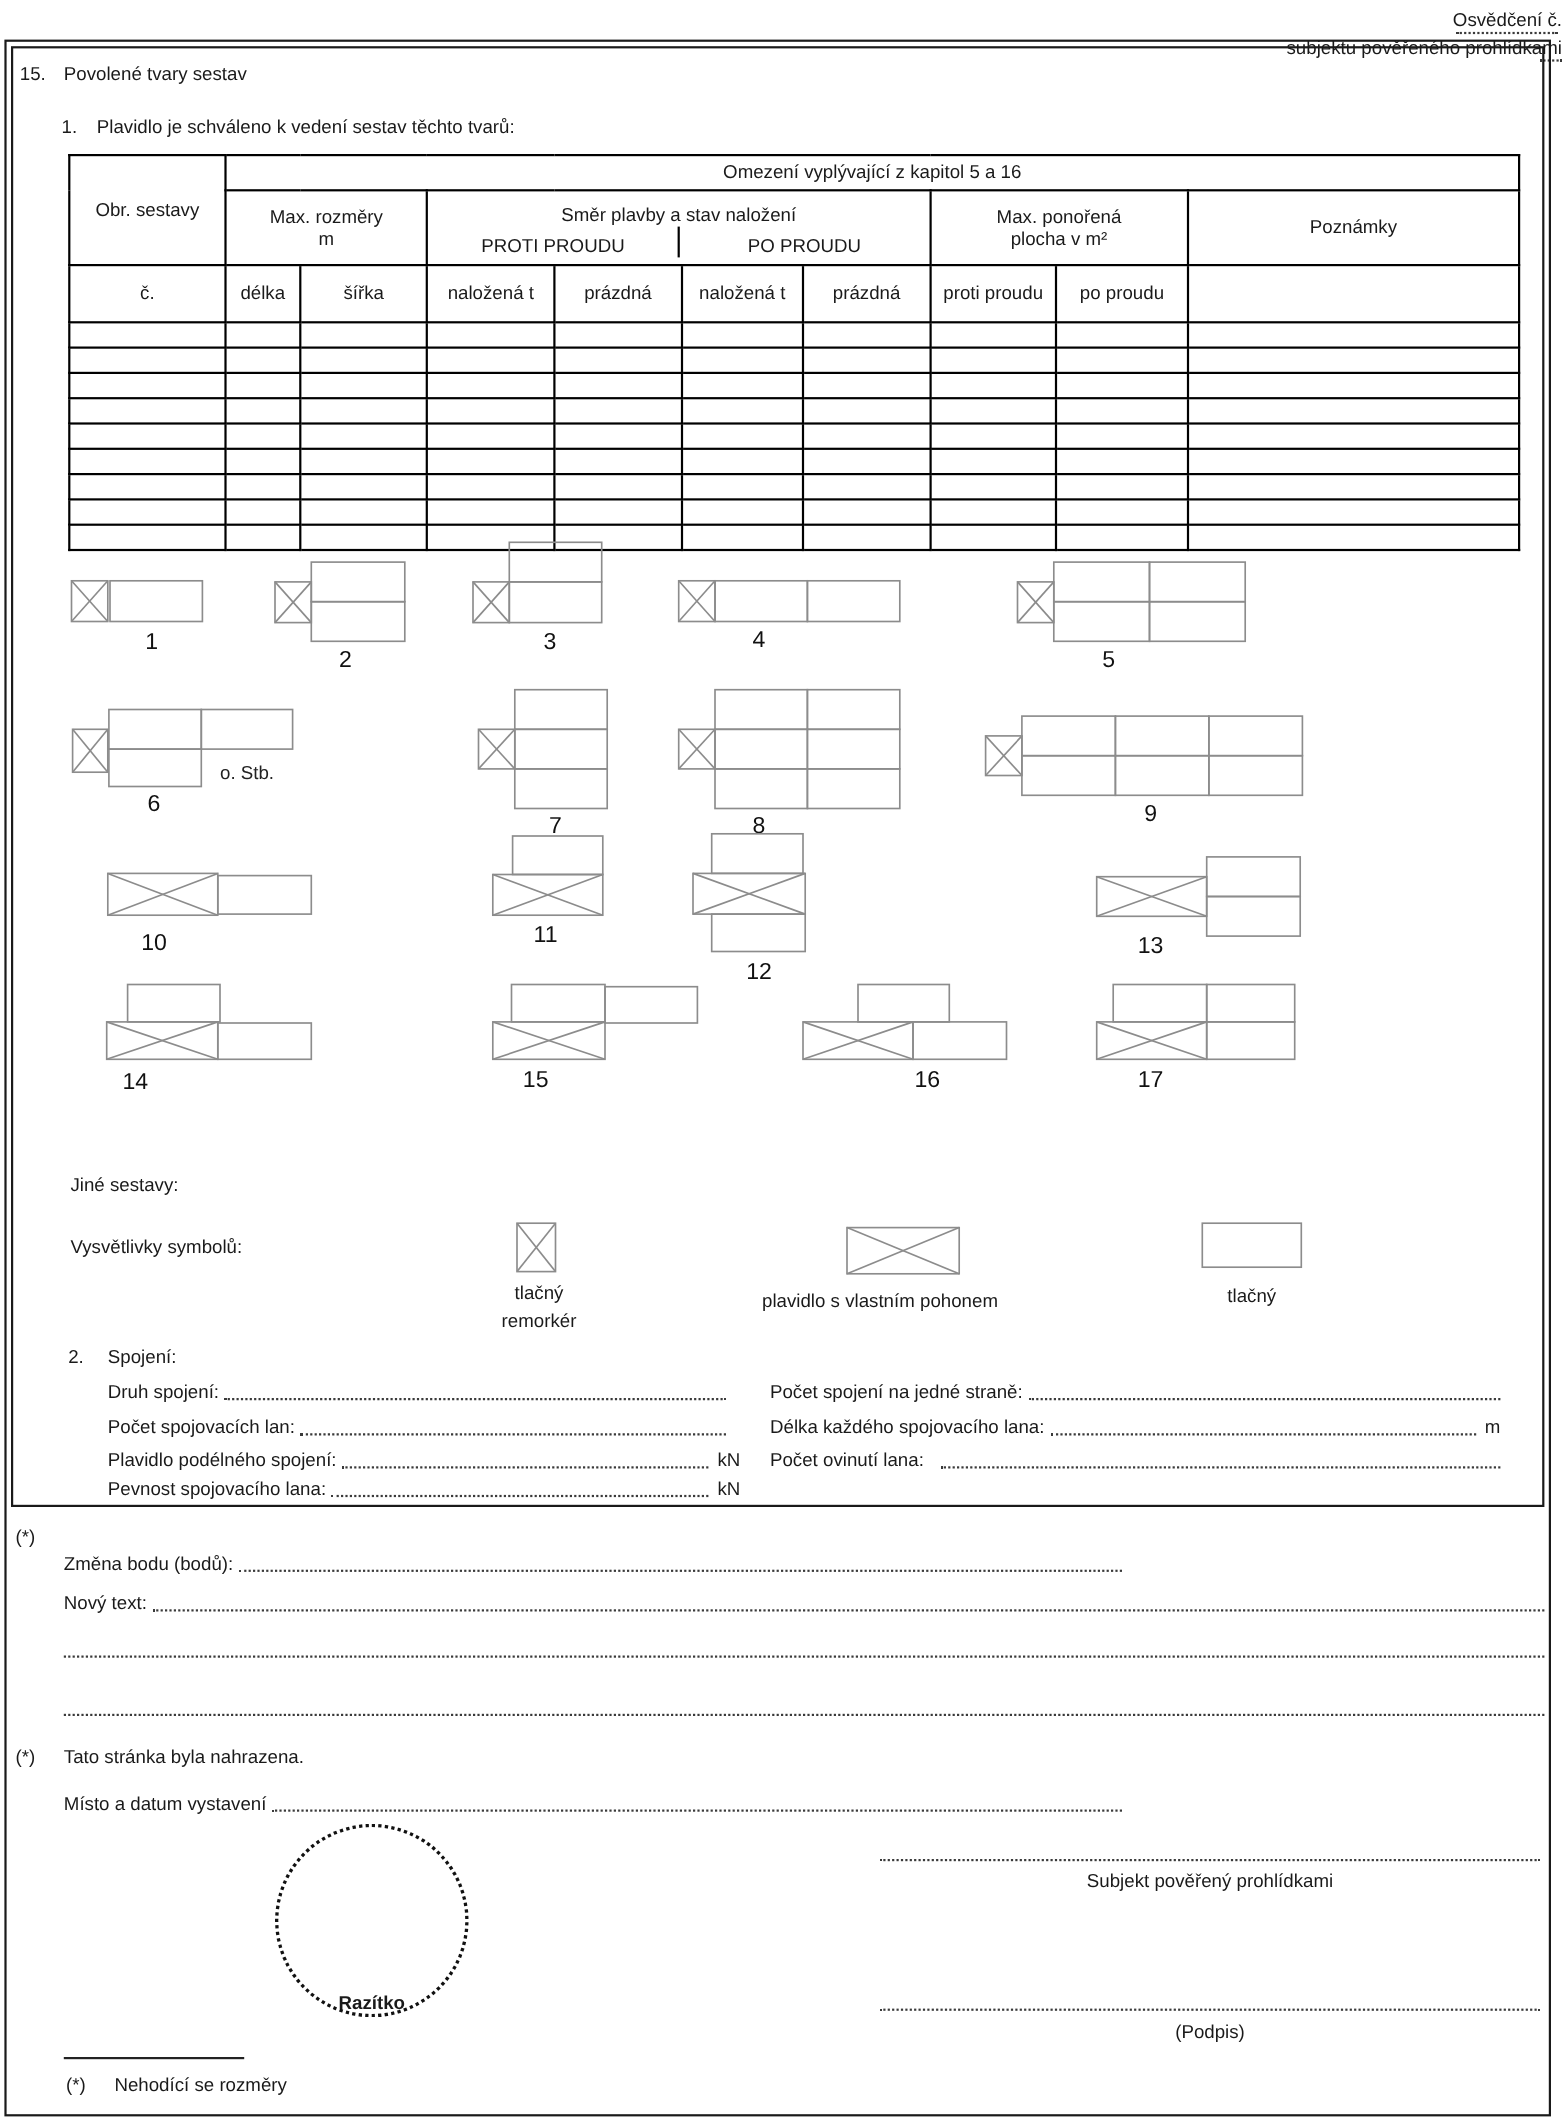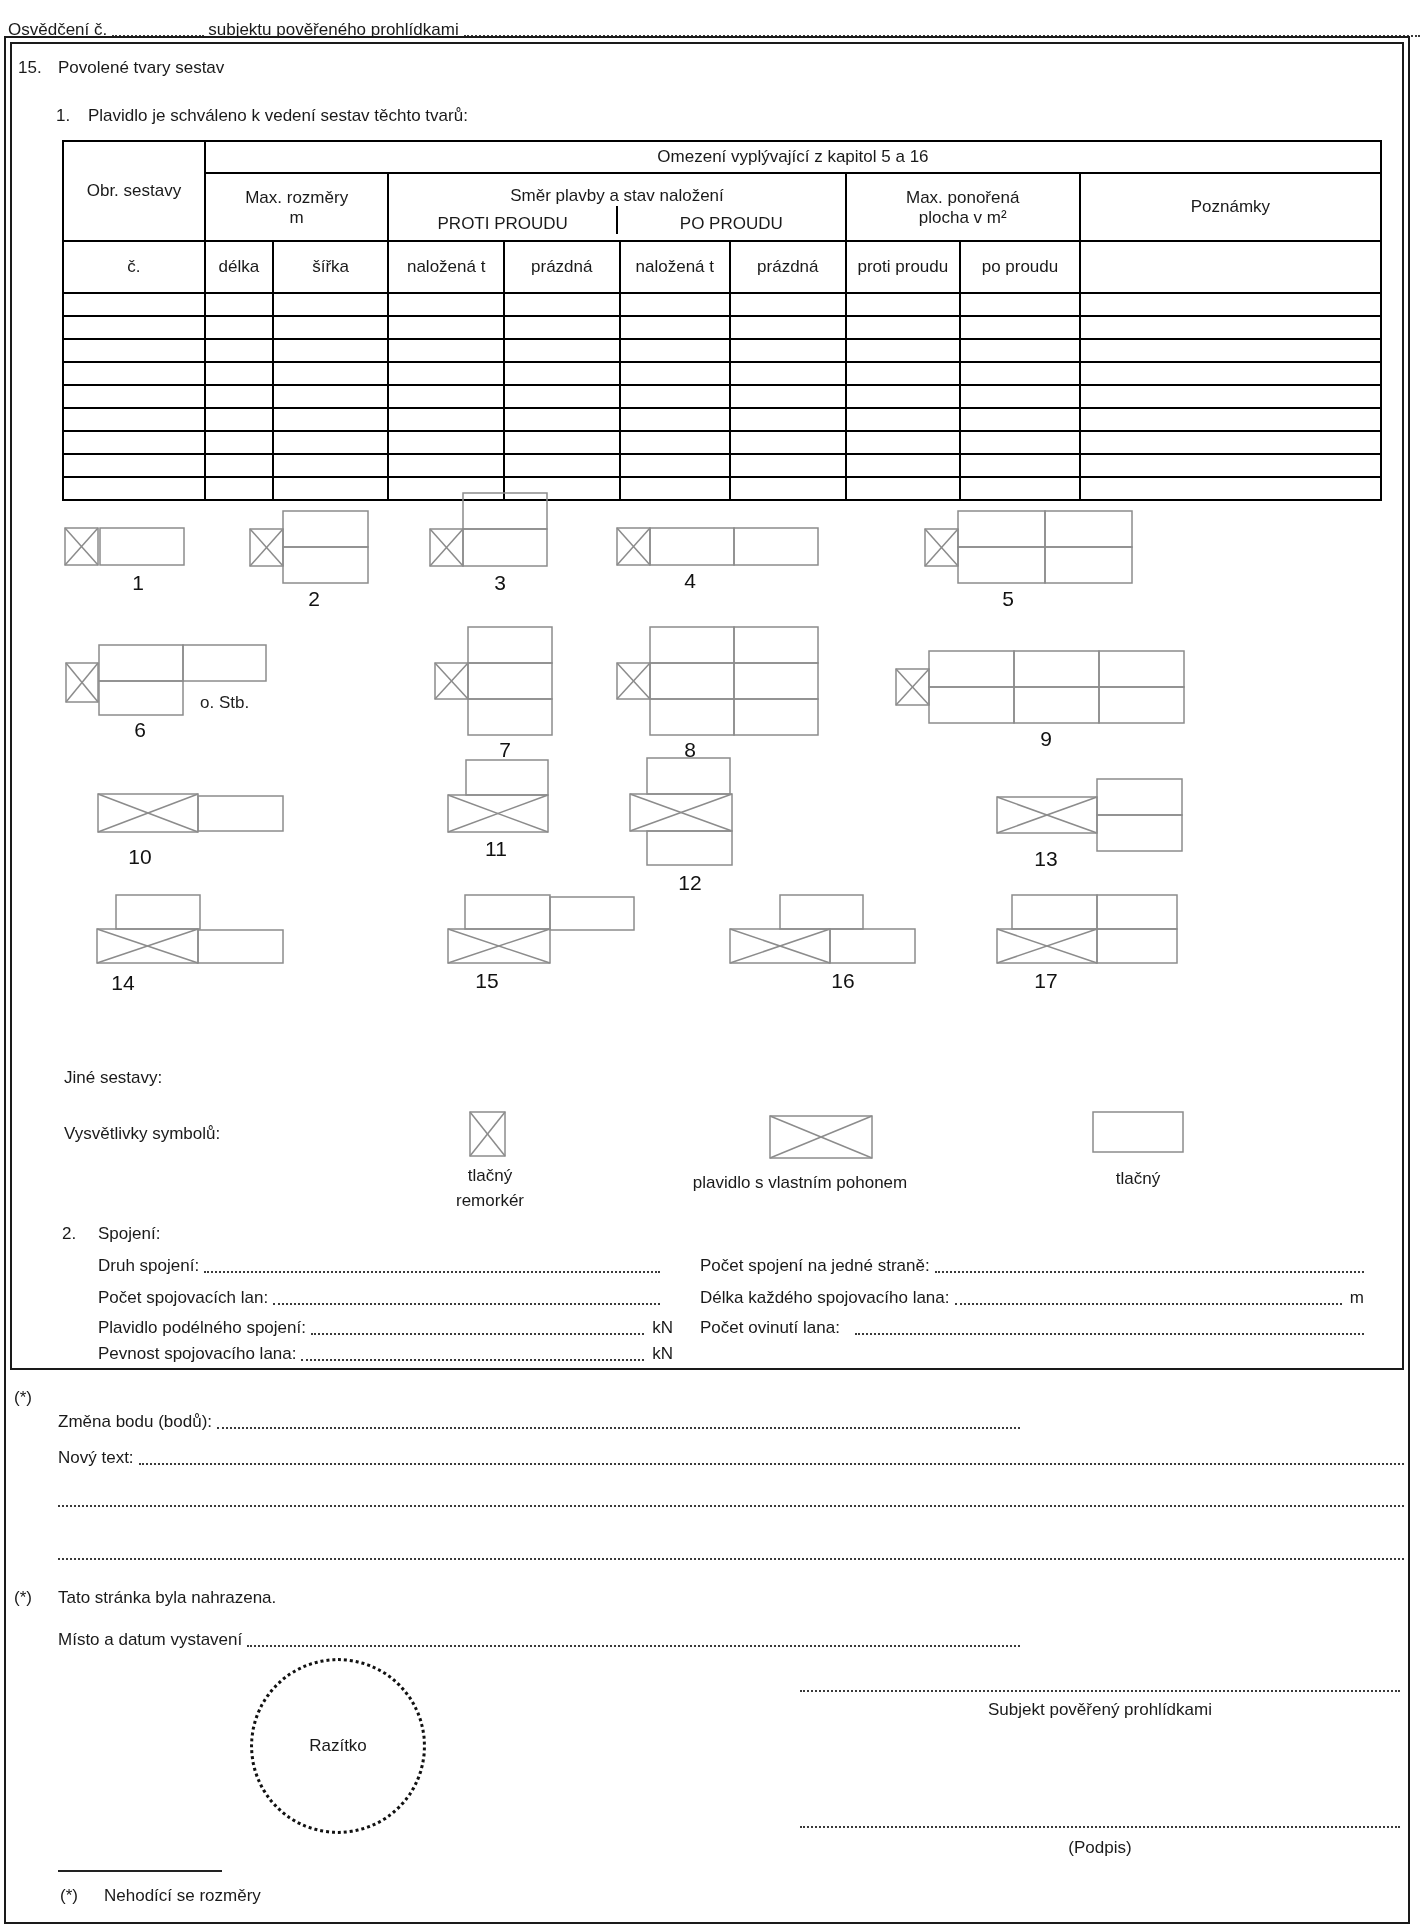--- a/index.html
+++ b/index.html
@@ -18,28 +18,28 @@
   .hdr2cell{height:100%;display:flex;flex-direction:column;justify-content:space-between;padding:6px 0 4px 0;}
   .splitbot{display:flex;}
   .splitbot div{flex:1;padding-top:8px;}
   .splitbot div:first-child{border-right:2px solid #000;}
   .emptycell{height:19px;}
   svg text{font-family:"Liberation Sans",sans-serif;}
   .shp{fill:none;stroke:#8c8c8c;stroke-width:1.5;}
   .flabel{font-size:21px;fill:#111;text-anchor:middle;}
   .fnote{font-size:17px;fill:#222;}
   .legend-label{position:absolute;text-align:center;line-height:25px;}
-  .stamp-circle{position:absolute;left:250px;top:1658px;width:170px;height:170px;border:3px dotted #111;border-radius:50%;display:flex;align-items:center;justify-content:center;}
+  .stamp-circle{position:absolute;left:250px;top:1658px;width:170px;height:170px;border:3px dotted #111;border-radius:50%;display:flex;align-items:flex-end;justify-content:center;font-weight:bold;}
   .center-label{position:absolute;text-align:center;}
   .rule{position:absolute;border-top:2px solid #222;height:0;}
 </style>
 </head>
 <body>
 
-<div class="frow" style="left:8px;top:20px;right:4px;">
+<div class="frow" style="left:8px;top:9px;right:4px;flex-direction:column;">
   <span>Osvědčení č.</span>
   <span class="dots-fixed"></span>
   <span>subjektu pověřeného prohlídkami</span>
   <span class="dots"></span>
 </div>
 
 <div class="box" style="left:4px;top:36px;width:1402px;height:1884px;"></div>
 
 <div class="box" style="left:10px;top:42px;width:1390px;height:1324px;"></div>
 

